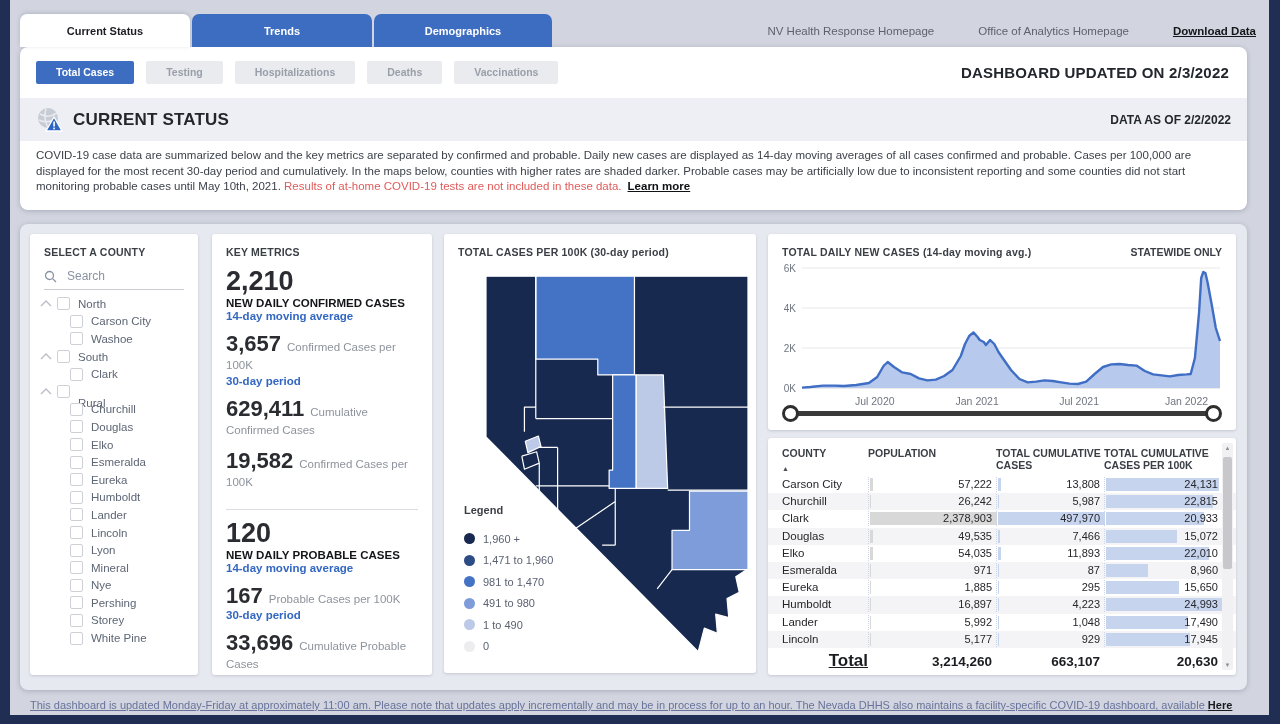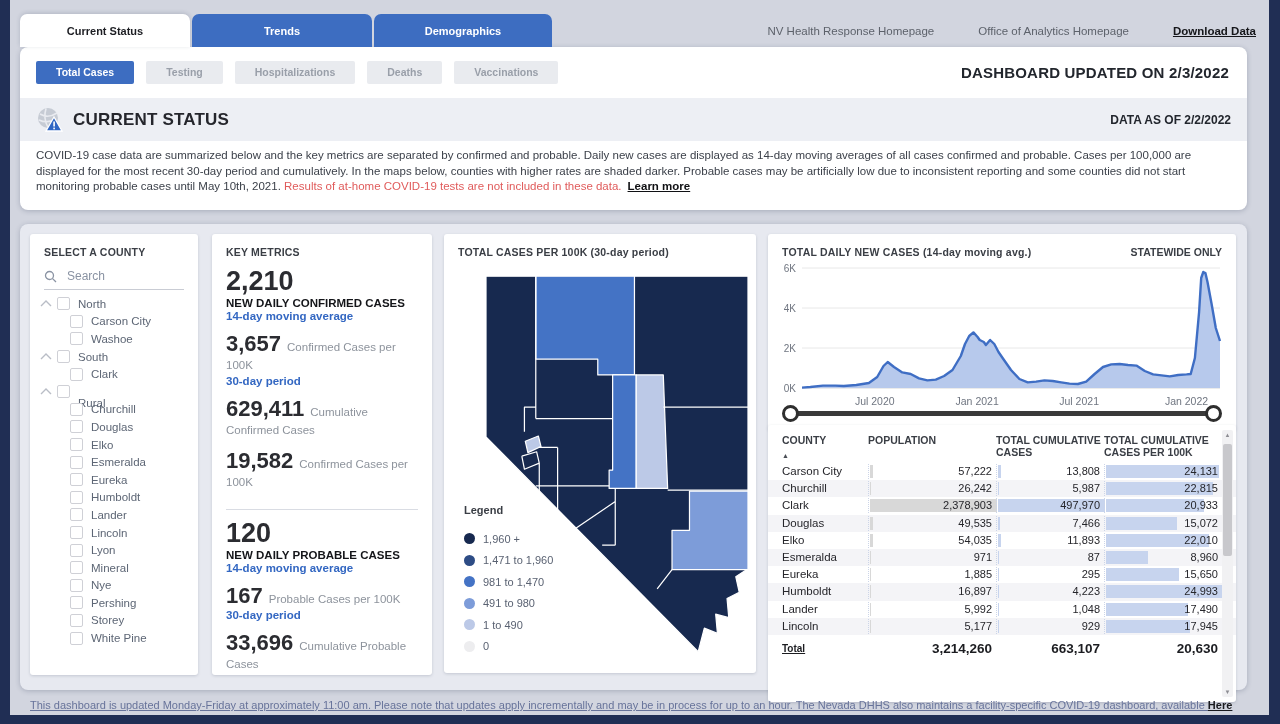--- a/index.html
+++ b/index.html
@@ -41,21 +41,21 @@
   #description{position:absolute;top:101px;left:16px;right:12px;font-size:11.5px;line-height:15.5px;color:#3c414a;}
   #description .red{color:#e05b5b;}
   #description .lm{color:#101114;font-weight:bold;text-decoration:underline;margin-left:6px;cursor:pointer;}
 
   
   .panel{position:absolute;background:#fff;border-radius:3px;box-shadow:0 1px 3px rgba(40,50,80,.18);box-sizing:border-box;}
   #panel-county{left:10px;top:10px;width:168px;height:441px;}
   #panel-metrics{left:192px;top:10px;width:220px;height:441px;}
   #panel-map{left:424px;top:10px;width:312px;height:439px;}
   #panel-chart{left:748px;top:10px;width:468px;height:196px;}
-  #panel-table{left:748px;top:201px;width:468px;height:277px;}
+  #panel-table{left:748px;top:214px;width:468px;height:237px;}
   .panel-title{font-size:10.5px;font-weight:bold;color:#3a3e45;padding:12px 14px 0;letter-spacing:.2px;}
 
   
   #search-box{margin:10px 14px 0;border-bottom:1px solid #c9ccd4;display:flex;align-items:center;gap:8px;padding-bottom:5px;}
   #search-box input{border:none;outline:none;font-size:12px;color:#444;width:110px;font-family:inherit;background:transparent;}
   #search-box input::placeholder{color:#8a93a3;}
   #tree{margin-top:5px;font-size:11.5px;color:#5d6675;}
   .trow{display:flex;align-items:center;height:17.6px;padding-left:10px;cursor:pointer;}
   .trow.child{padding-left:40px;}
   .chev{width:12px;margin-right:5px;display:flex;align-items:center;}
@@ -94,21 +94,21 @@
   #tbody .trw{display:flex;align-items:center;height:17.2px;padding:0 14px;}
   #tbody .trw.alt{background:#f4f4f7;}
   .td{box-sizing:border-box;position:relative;height:15px;}
   .td .v{position:absolute;right:4px;top:0;line-height:15px;font-size:11px;color:#26262b;z-index:1;white-space:nowrap;}
   .td .bar{position:absolute;left:1px;top:1px;bottom:1px;background:#c7d4ee;}
   .td.popc .bar{background:#d8d8d8;}
   .td.numc{border-left:1px dotted #ccd5e8;}
   .td.namec{font-size:11.5px;color:#26262b;line-height:15px;}
   #trow-total{display:flex;align-items:center;height:27px;padding:0 14px;font-weight:800;color:#1b1c20;}
   #trow-total .tdt{box-sizing:border-box;font-size:13.5px;text-align:right;padding-right:4px;}
-  #trow-total .tdt.namec{text-align:left;font-size:10px;padding-right:0;text-decoration:underline;}
+  #trow-total .tdt.namec{text-align:right;font-size:17px;padding-right:0;text-decoration:underline;}
   #tscroll{position:absolute;right:3px;top:5px;bottom:5px;width:11px;background:#f1f1f3;border-radius:2px;}
   #tscroll .thumb{position:absolute;left:1px;right:1px;top:14px;height:112px;background:#c8c8cc;border-radius:2px;}
   .scr-arrow{position:absolute;left:0;right:0;text-align:center;font-size:6px;color:#8d8d93;}
 
   #footer-text{position:absolute;left:30px;top:699px;right:30px;font-size:11px;color:#67739a;text-decoration:underline;}
   #footer-text .here{color:#191a1e;font-weight:bold;text-decoration:underline;cursor:pointer;}
 </style>
 </head>
 <body>
 

